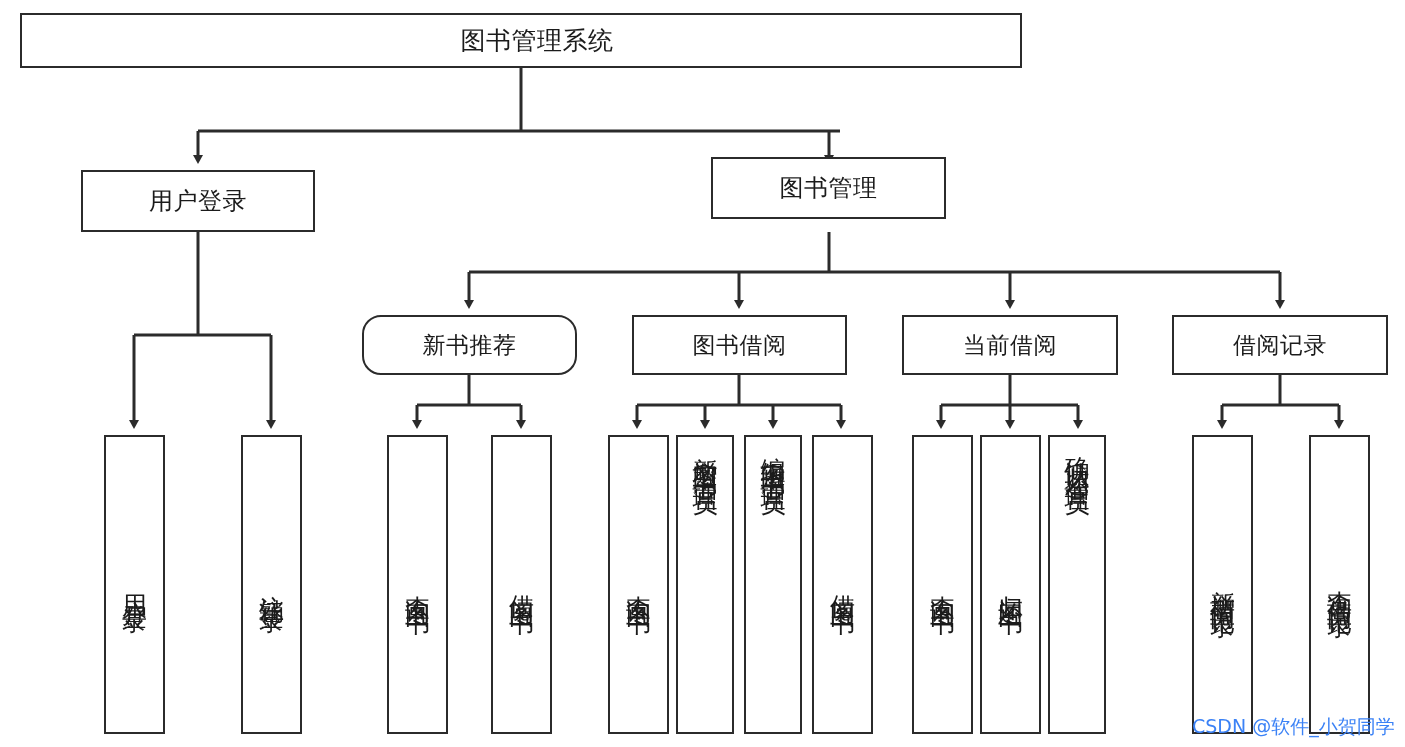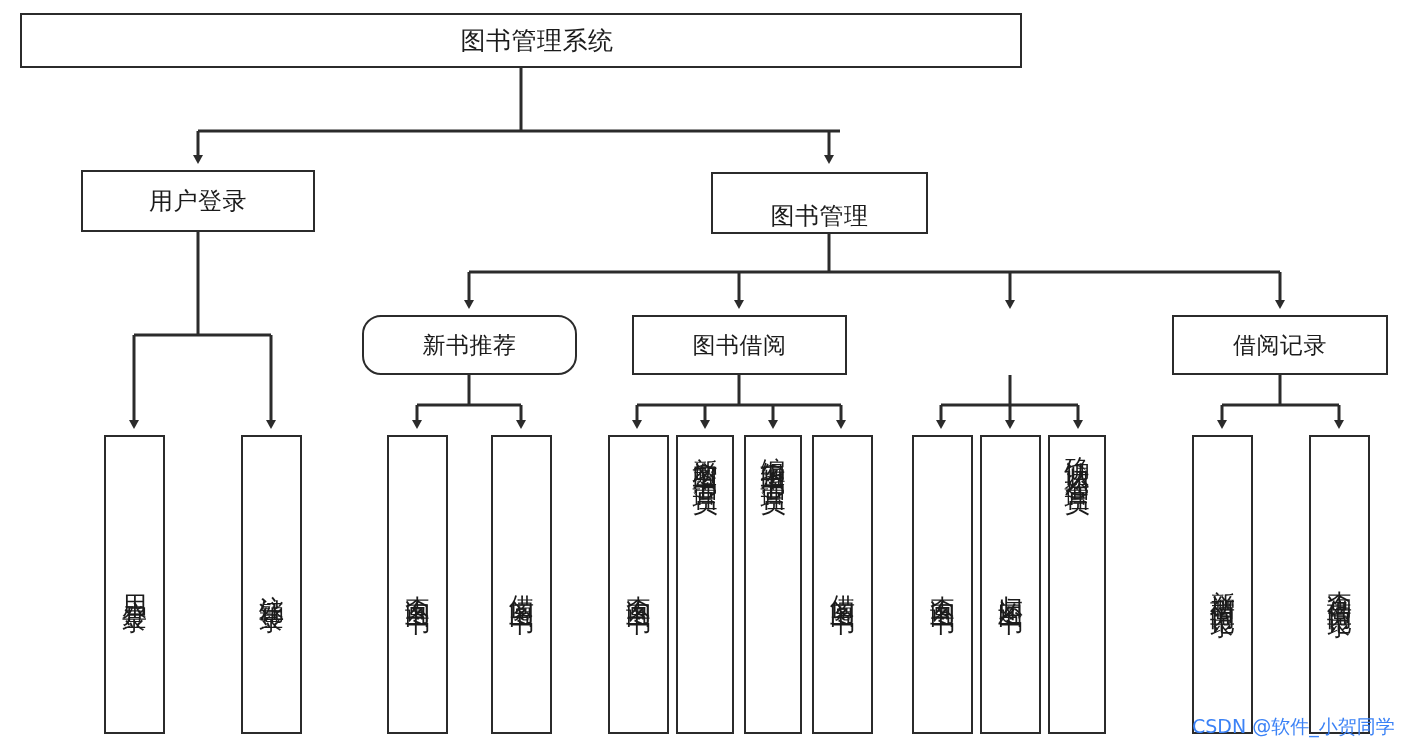--- a/index.html
+++ b/index.html
@@ -126,30 +126,33 @@
     </g>
   </svg>
 
   <div class="node root" style="left:20px; top:13px; width:1002px; height:55px;padding-left:32px;">
     <span class="node-label">图书管理系统</span>
   </div>
 
   <div class="node level2" style="left:81px; top:170px; width:234px; height:62px;">
     <span class="node-label">用户登录</span>
   </div>
-  <div class="node level2" style="left:711px; top:172px; width:217px; height:62px;align-items:flex-end;">
+  <div class="node level2" style="left:711px; top:157px; width:235px; height:62px;">
     <span class="node-label">图书管理</span>
   </div>
 
   <div class="node level3" style="left:362px; top:315px; width:215px; height:60px;border-radius:19px;">
     <span class="node-label">新书推荐</span>
   </div>
   <div class="node level3" style="left:632px; top:315px; width:215px; height:60px;">
     <span class="node-label">图书借阅</span>
   </div>
+  <div class="node level3" style="left:902px; top:315px; width:216px; height:60px;">
+    <span class="node-label">当前借阅</span>
+  </div>
   <div class="node level3" style="left:1172px; top:315px; width:216px; height:60px;">
     <span class="node-label">借阅记录</span>
   </div>
 
   <div class="node leaf centered" style="left:104px; top:435px; width:61px; height:299px;">
     <span class="node-label">用户登录</span>
   </div>
   <div class="node leaf centered" style="left:241px; top:435px; width:61px; height:299px;">
     <span class="node-label">注销登录</span>
   </div>

